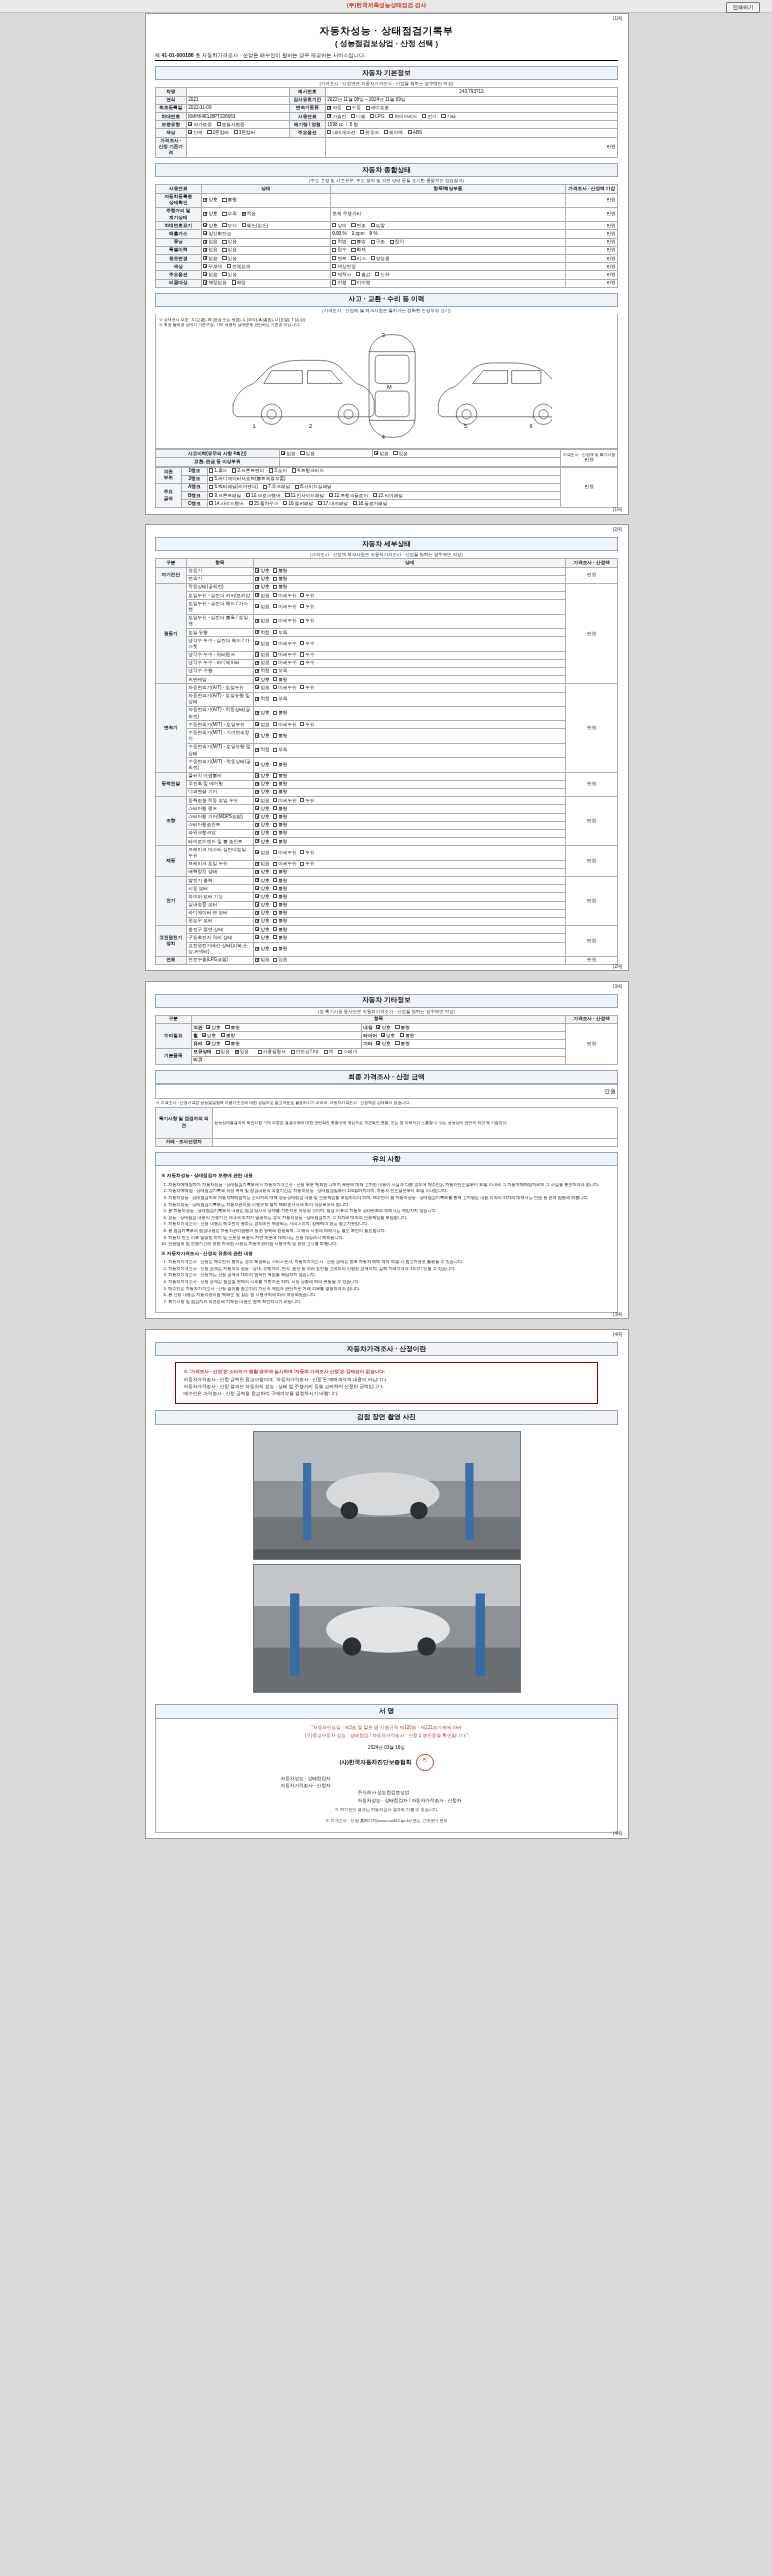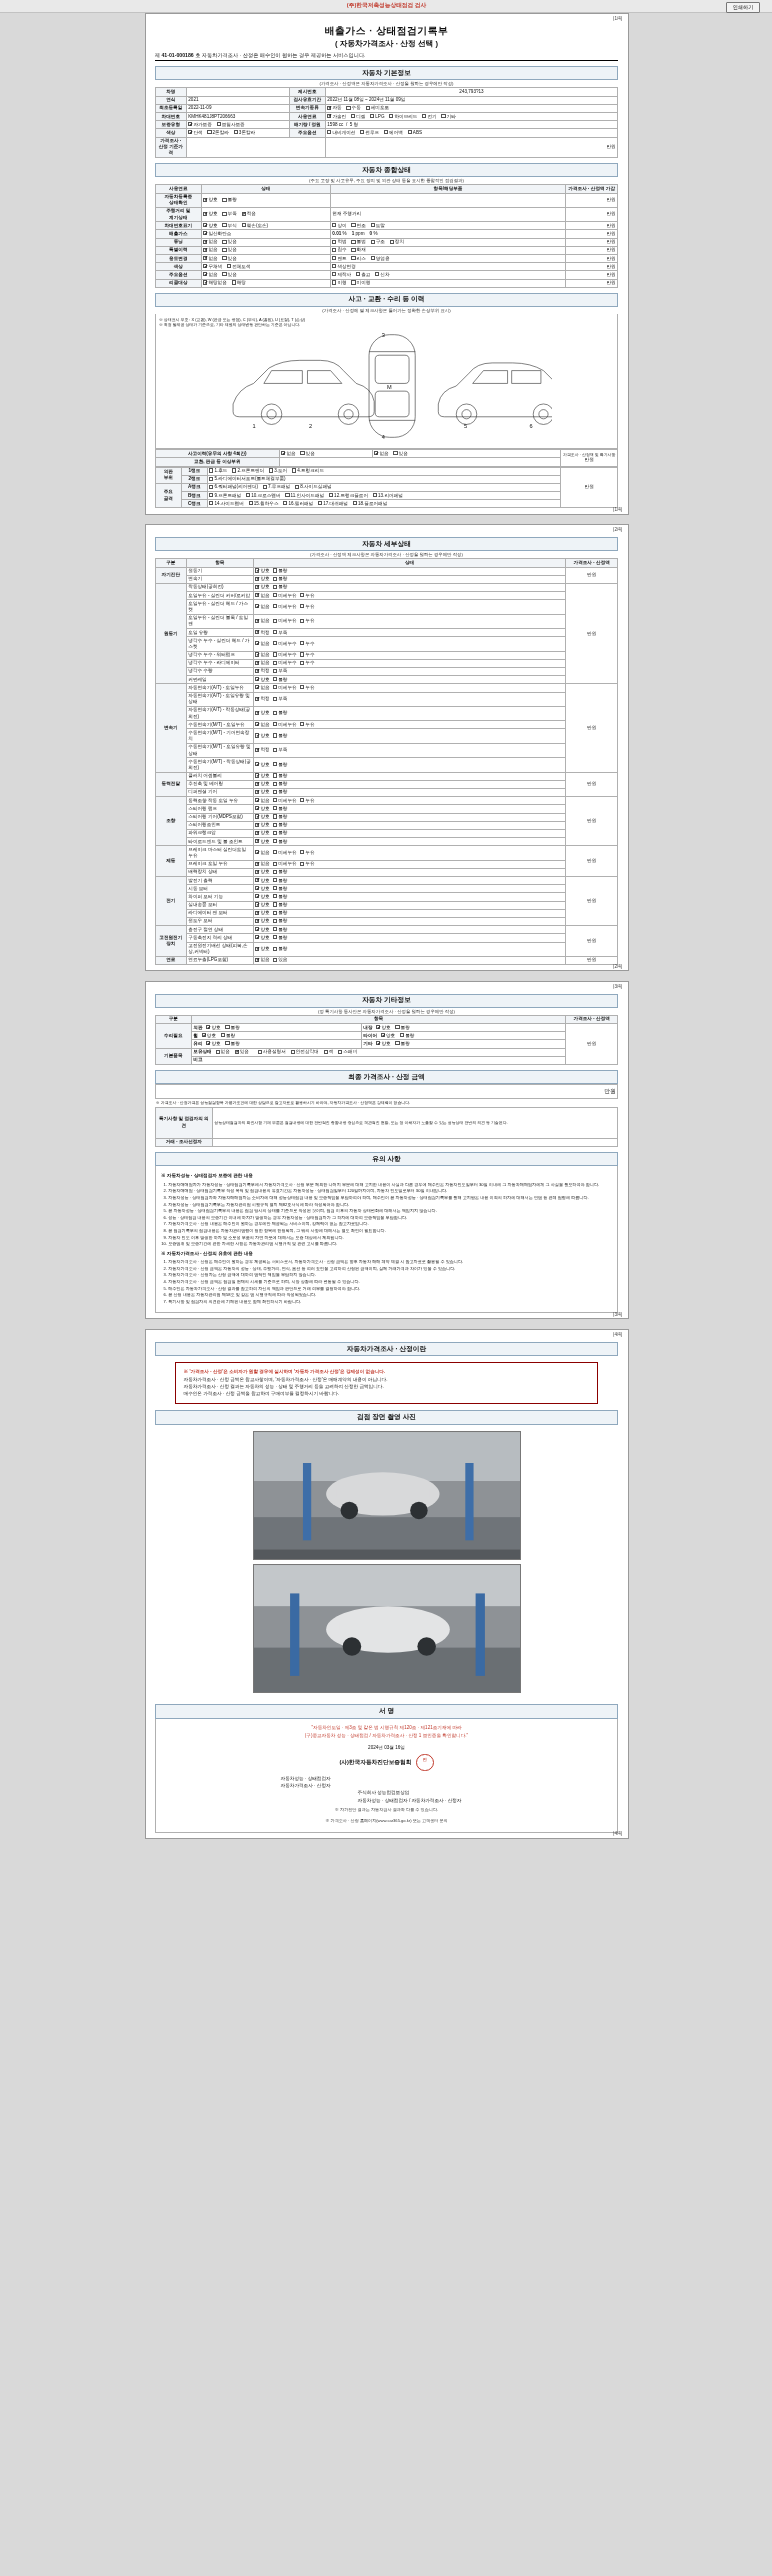--- a/index.html
+++ b/index.html
@@ -134,22 +134,22 @@
 <body>
 
 <div class="topbar">
   <span class="tl">(주)한국저축성능상태점검 검사</span>
   <button class="print-btn">인쇄하기</button>
 </div>
 
 <div class="page">
   <div class="page-num">(1/4)</div>
 
-  <div class="doc-title">배출가스 · 상태점검기록부</div>
-  <div class="doc-subtitle">( 자동차가격조사 · 산정 선택 )</div>
+  <div class="doc-title">자동차성능 · 상태점검기록부</div>
+  <div class="doc-subtitle">( 성능점검보상업 · 산정 선택 )</div>
   <div class="doc-line">
     <span>제</span>
     <span class="no">41-01-000186</span>
     <span>호 자동차가격조사 · 산정은 매수인이 원하는 경우 제공하는 서비스입니다.</span>
   </div>
 
   <div class="sec-title">자동차 기본정보</div>
   <div class="sec-note">(가격조사 · 산정액은 자동차가격조사 · 산정을 원하는 경우에만 작성)</div>
   <table>
     <tbody>

